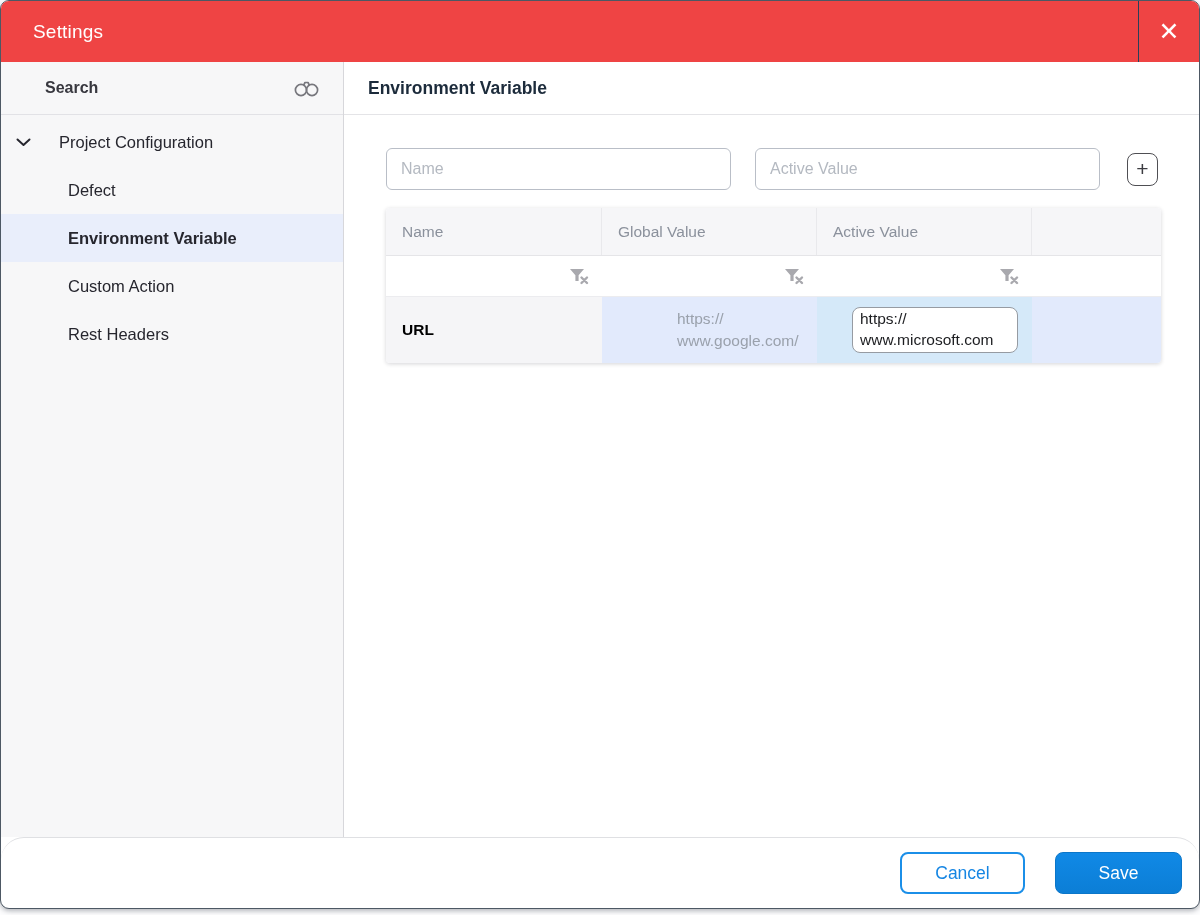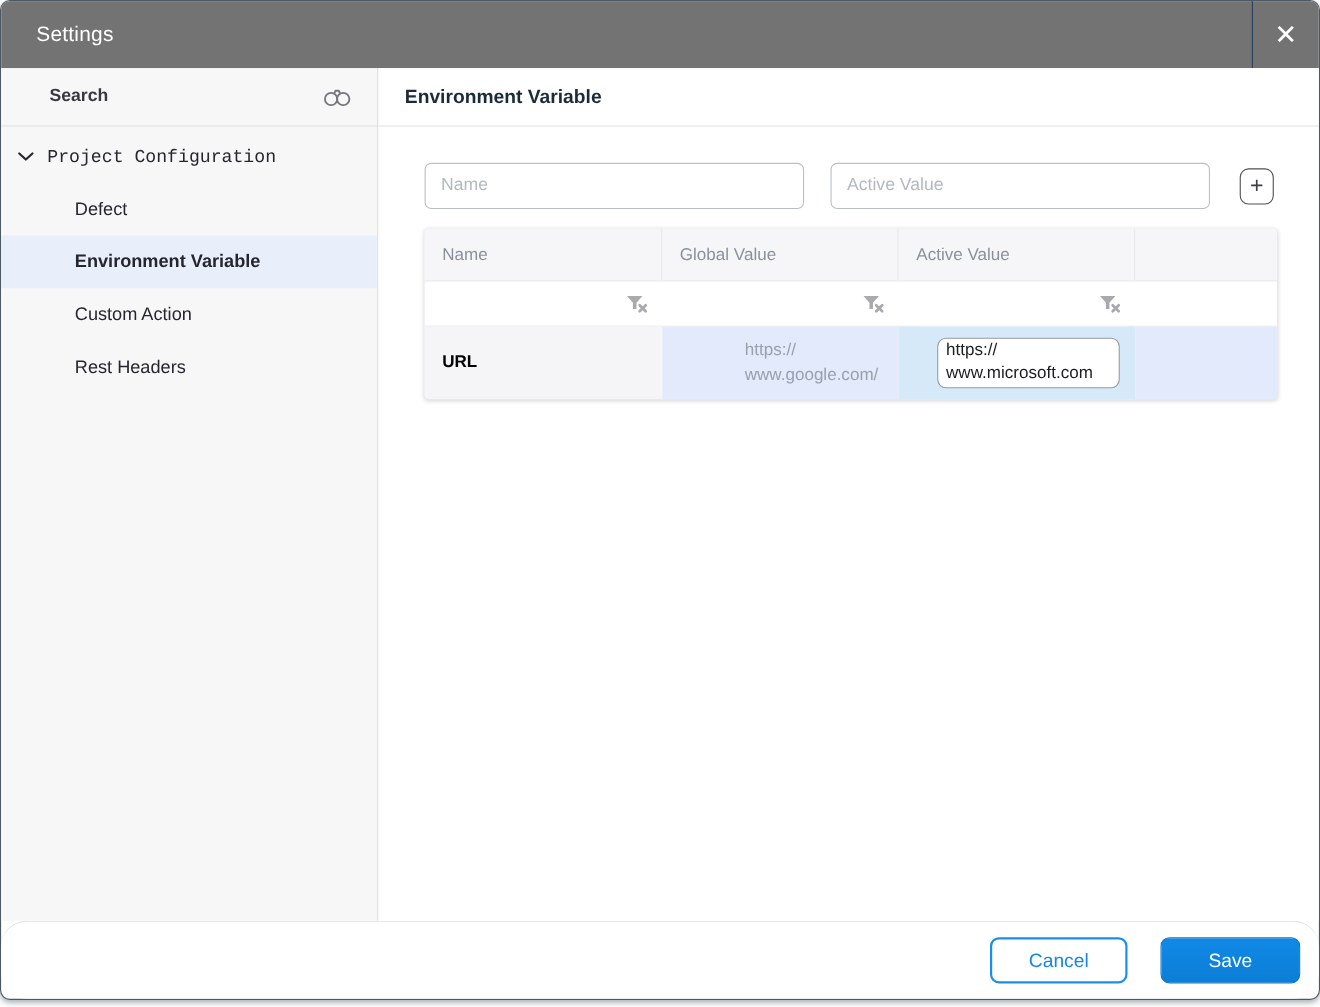--- a/index.html
+++ b/index.html
@@ -6,39 +6,39 @@
   html, body { width: 1200px; height: 915px; background: #fdfdfe; font-family: "Liberation Sans", sans-serif; }
 
   .dialog {
     position: absolute; top: 0; left: 0; width: 1200px; height: 909px;
     background: #fff; border: 1.5px solid #4d5864; border-radius: 9px;
     overflow: hidden; box-shadow: 0 2px 5px rgba(40,50,60,.35);
     display: flex; flex-direction: column;
   }
 
   
-  .titlebar { height: 61px; background: #737373; display: flex; align-items: center; flex: 0 0 auto; }
+  .titlebar { height: 61px; background: #ef4444; display: flex; align-items: center; flex: 0 0 auto; }
   .titlebar .title { color: #ffffff; font-size: 19px; font-weight: 500; padding-left: 32px; letter-spacing: .2px; }
   .close-btn {
     margin-left: auto; width: 61px; height: 61px; border-left: 1px solid #27405a;
     display: flex; align-items: center; justify-content: center;
     color: #fff; font-size: 25px; cursor: pointer; user-select: none;
   }
 
   
   .body { display: flex; flex: 1 1 auto; min-height: 0; }
 
   .sidebar { width: 343px; flex: 0 0 343px; background: #f7f7f8; border-right: 1px solid #d7d7db; display: flex; flex-direction: column; }
   .search-row { height: 53px; flex: 0 0 53px; border-bottom: 1px solid #e2e2e6; display: flex; align-items: center; padding: 0 22px 0 44px; cursor: pointer; }
   .search-label { font-size: 16px; font-weight: 600; color: #38383f; }
   .search-row svg { margin-left: auto; }
 
   .tree { padding-top: 3px; }
   .tree-parent { height: 48px; display: flex; align-items: center; padding-left: 15px; font-size: 16.5px; color: #26262e; cursor: pointer; }
-  .tree-parent .label { margin-left: 12px; font-family: Liberation Mono, monospace; }
+  .tree-parent .label { margin-left: 28px; }
   .tree-item { height: 48px; display: flex; align-items: center; padding-left: 67px; font-size: 16.5px; color: #26262e; cursor: pointer; }
   .tree-item.selected { background: #e9eefb; font-weight: 700; }
 
   .main { flex: 1 1 auto; background: #fff; display: flex; flex-direction: column; min-width: 0; }
   .main-header { height: 53px; flex: 0 0 53px; border-bottom: 1px solid #e4e4e7; display: flex; align-items: center; padding-left: 24px; }
   .main-heading { font-size: 17.5px; font-weight: 700; color: #1c2b3b; }
 
   .content { padding: 33px 0 0 42px; }
 
   .form-row { display: flex; align-items: center; }

